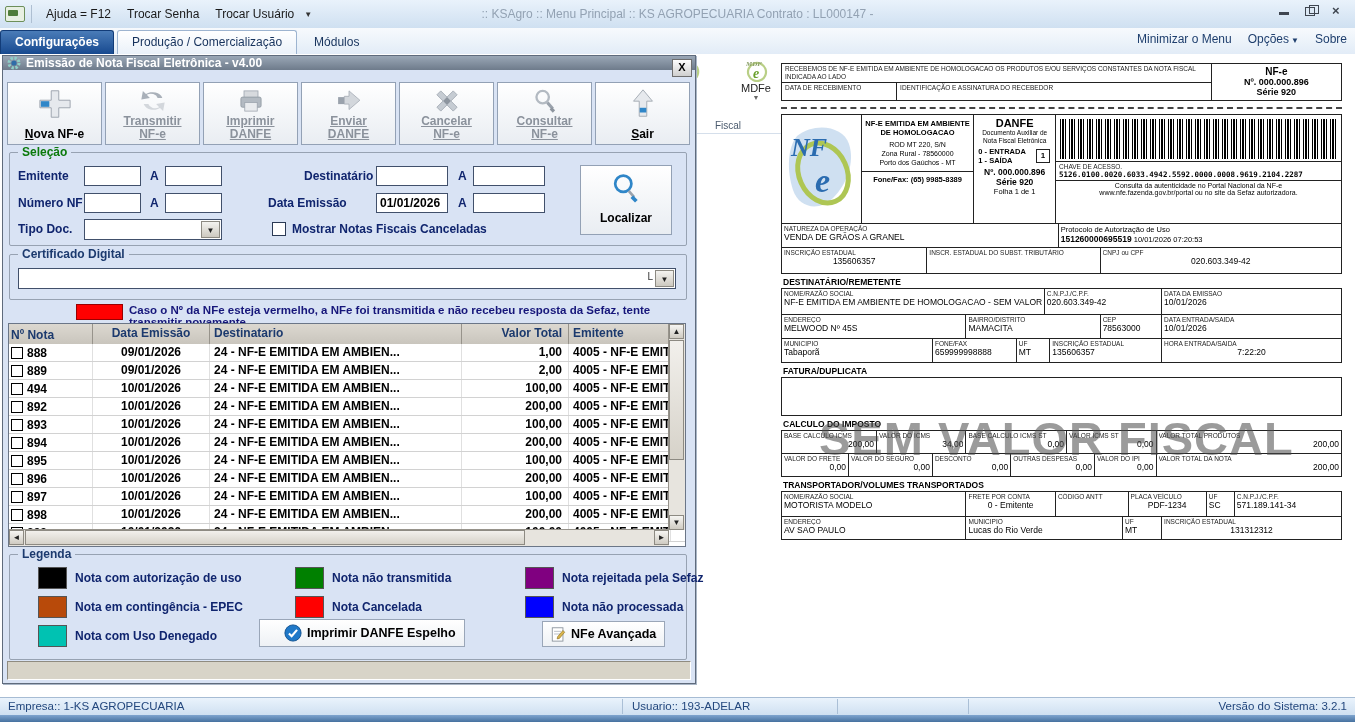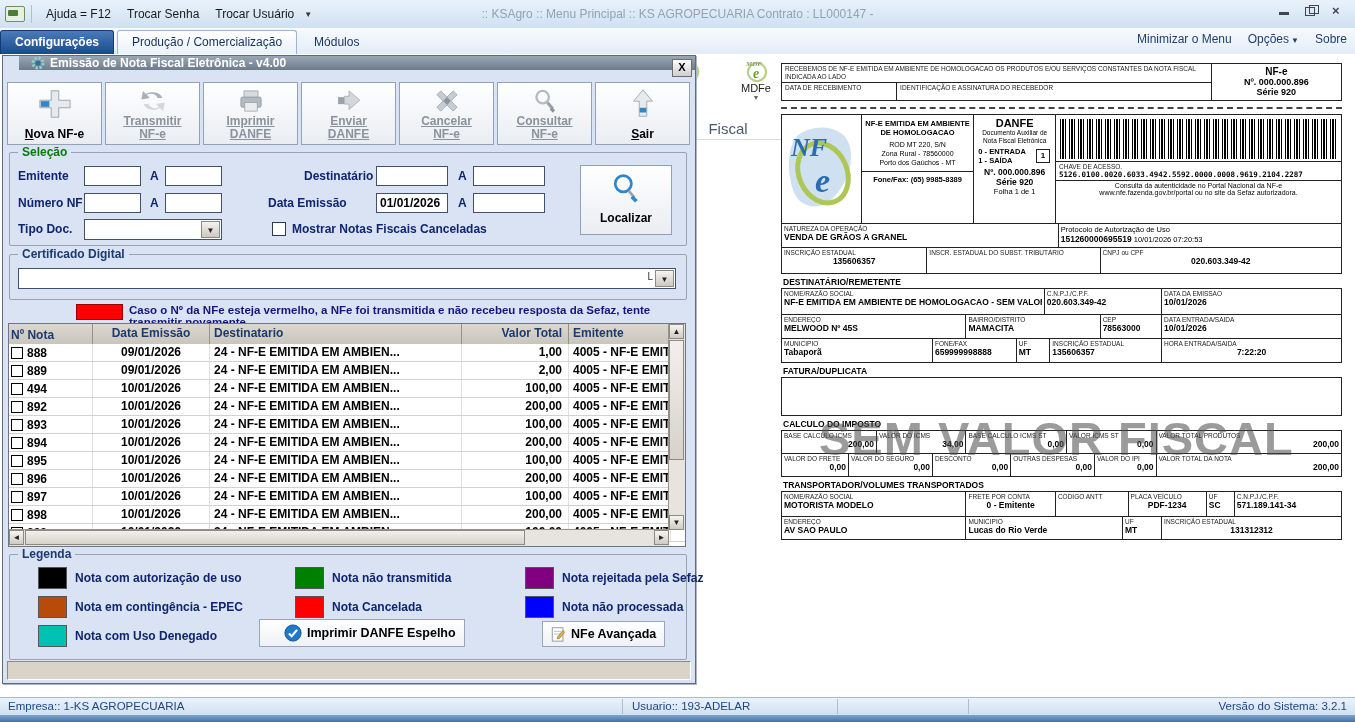--- a/index.html
+++ b/index.html
@@ -31,29 +31,29 @@
   .tab.active{background:linear-gradient(#4a7cb8,#17498f);color:#fff;border:1px solid #123c78;border-bottom:none;font-weight:bold;}
   .tab.framed{background:linear-gradient(#ffffff,#eaf1f9);border:1px solid #9db4d0;border-bottom:none;}
   .tabrow-right{position:absolute;right:8px;top:4px;display:flex;gap:16px;color:#1f3f6e;font-size:12px;}
   .tr-caret{font-size:8px;margin-left:2px;}
 
   
   .ribbon{position:absolute;left:672px;top:56px;width:116px;height:84px;z-index:5;}
   .rb{position:absolute;text-align:center;font-size:11px;color:#222;}
   .rb svg{display:block;margin:0 auto;}
   .rb .rcaret{font-size:7px;color:#666;}
-  .rgroup{position:absolute;left:0px;top:64px;width:112px;text-align:center;font-size:15px;color:#4a5a6e;
+  .rgroup{position:absolute;left:0px;top:64px;width:112px;text-align:center;font-size:10px;color:#4a5a6e;
     border-bottom:1px solid #d5dfeb;padding-bottom:2px;}
 
   
   .appwin{position:absolute;left:2px;top:55px;width:692px;height:627px;z-index:30;
     background:#d9e3f4;border:1px solid #5f6b7c;box-shadow:1px 1px 0 #aab6c6;}
   .titlebar{position:absolute;left:0;top:0;right:0;height:14px;
     background:linear-gradient(#9aa7b6,#6e7b8b);color:#fff;font-weight:bold;font-size:12px;
-    display:flex;align-items:center;padding-left:12px;margin-left:16px;}
+    display:flex;align-items:center;padding-left:4px;}
   .titlebar svg{margin-right:5px;}
   .tclose{position:absolute;right:3px;top:3px;width:18px;height:16px;background:linear-gradient(#fdfdfd,#cfcfcf);
     border:1px solid #6e6e6e;font-size:11px;font-weight:bold;color:#000;text-align:center;line-height:14px;}
 
   
   .toolbar{position:absolute;left:4px;top:26px;display:flex;gap:3px;}
   .tbtn{width:93px;height:58px;background:linear-gradient(#ffffff,#e9edf2);border:1px solid #93a1b5;
     display:flex;flex-direction:column;align-items:center;justify-content:flex-end;padding-bottom:3px;
     font-size:12px;font-weight:bold;color:#000;text-align:center;line-height:13px;}
   .tbtn svg{margin-bottom:auto;margin-top:4px;}
@@ -109,21 +109,21 @@
     border:1px solid;border-color:#8f8b80 #fff #fff #8f8b80;}
 
   
   .danfe{position:absolute;left:781px;top:63px;width:561px;z-index:10;background:#fff;color:#000;
     font-family:"Liberation Sans","DejaVu Sans",sans-serif;}
   .dtable{border:1px solid #222;border-bottom:none;}
   .drow{display:flex;border-bottom:1px solid #222;box-sizing:border-box;}
   .dcell{box-sizing:border-box;border-right:1px solid #222;padding:1px 2px;overflow:hidden;}
   .dcell:last-child{border-right:none;}
   .dlab{font-size:6.5px;color:#222;white-space:nowrap;overflow:hidden;}
-  .dval{font-size:8.5px;font-weight:bold;white-space:nowrap;overflow:hidden;}
+  .dval{font-size:8.5px;font-weight:normal;white-space:nowrap;overflow:hidden;}
   .dsec{font-size:8.5px;font-weight:bold;padding:3px 2px 1px 2px;}
   .ddash{border-top:2px dashed #444;margin:6px 0 5px 0;}
   .hrowwrap{display:flex;border:1px solid #222;border-bottom:none;}
   .hcell{box-sizing:border-box;border-right:1px solid #222;overflow:hidden;}
   .hcell:last-child{border-right:none;}
   .canh{display:flex;border:1px solid #222;}
   .emitname{font-size:7.5px;font-weight:bold;text-align:center;margin-top:4px;line-height:9px;}
   .emitaddr{font-size:7px;text-align:center;line-height:9px;margin-top:3px;}
   .emitfone{font-size:7.5px;font-weight:bold;text-align:center;border-top:1px solid #222;margin-top:4px;padding-top:3px;}
   .barcode{height:40px;margin:4px 4px 2px 4px;

